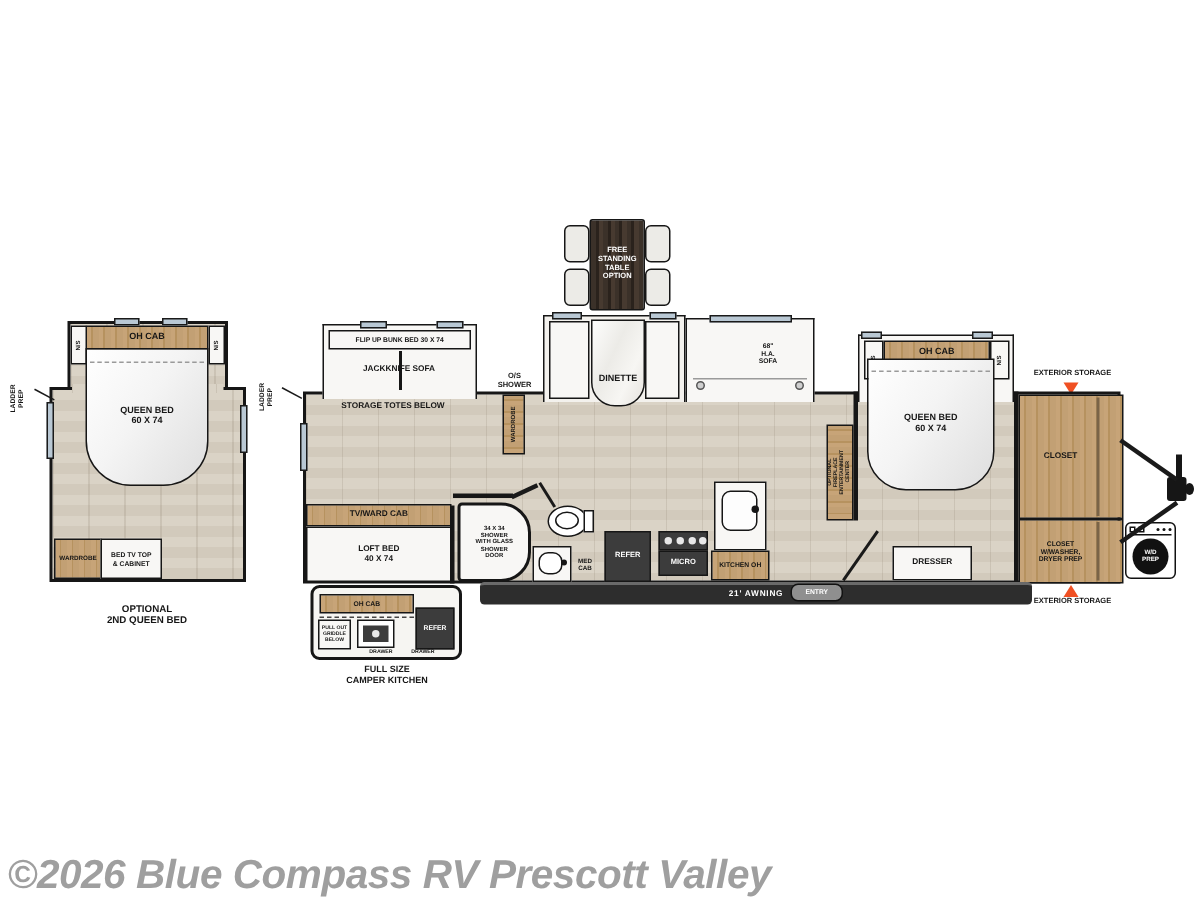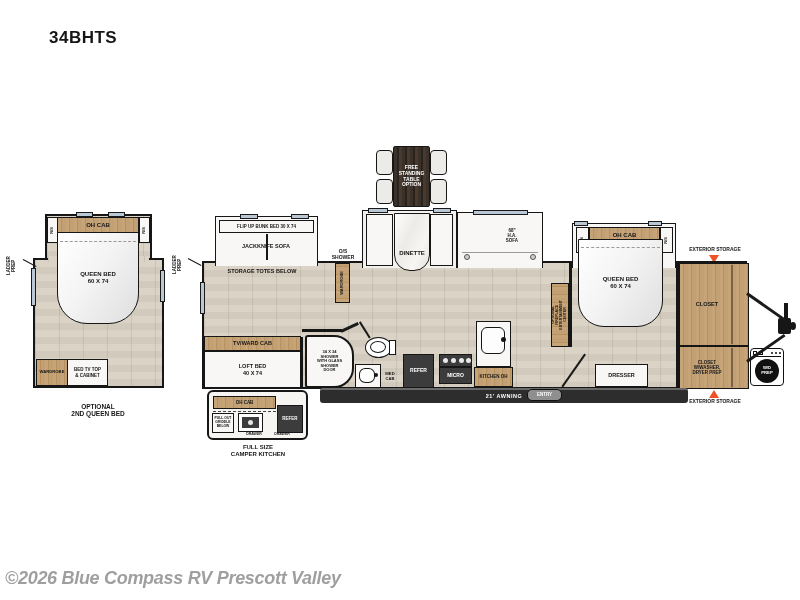--- a/index.html
+++ b/index.html
@@ -30,21 +30,20 @@
   .tri-up{width:0;height:0;border-left:5px solid transparent;border-right:5px solid transparent;
           border-bottom:8px solid #f05023;}
   .burner{position:absolute;width:5px;height:5px;border-radius:50%;background:#e8e8e8;z-index:6;}
   .z2{z-index:2}.z3{z-index:3}.z4{z-index:4}.z5{z-index:5}.z6{z-index:6}.z7{z-index:7}.z8{z-index:8}
 </style>
 </head>
 <body>
 
 <div id="stage">
 
-  <div class="abs lbl" style="left:49px;top:28px;width:140px;text-align:left;font-size:17px;font-weight:600;letter-spacing:.5px;text-transform:none;">34BHTS</div>
 
   <div>
     <div class="box floor" style="left:45px;top:214px;width:107px;height:48px;border-width:2px;"></div>
     <div class="box floor" style="left:33px;top:258px;width:131px;height:130px;border-width:2px;"></div>
     <div class="abs floor" style="left:48px;top:256px;width:101px;height:6px;z-index:2;"></div>
 
     <div class="box wood z3" style="left:57px;top:217px;width:82px;height:16px;">
       <span class="lbl" style="font-size:6px;">OH CAB</span>
     </div>
     <div class="box white z3" style="left:47px;top:217px;width:11px;height:26px;border-width:1px;">
@@ -271,15 +270,15 @@
     <div class="abs z8" style="left:248px;top:420px;width:5px;height:5px;background:#e8e8e8;border-radius:50%;"></div>
     <div class="box dark z7" style="left:277px;top:405px;width:26px;height:28px;">
       <span class="lbl wlbl" style="font-size:4.5px;">REFER</span>
     </div>
     <div class="abs lbl z7" style="left:240px;top:433px;width:28px;font-size:3.5px;">DRAWER</div>
     <div class="abs lbl z7" style="left:268px;top:433px;width:28px;font-size:3.5px;">DRAWER</div>
     <div class="abs lbl" style="left:212px;top:444px;width:92px;font-size:6px;">FULL SIZE
 CAMPER KITCHEN</div>
   </div>
 
-  <div class="abs" style="left:5px;top:568px;width:560px;font-family:'Liberation Sans',sans-serif;font-size:18px;
+  <div class="abs" style="left:5px;top:568px;width:560px;font-family:'Liberation Sans',sans-serif;font-size:27px;
               font-weight:bold;font-style:italic;color:#9f9f9f;letter-spacing:-0.3px;">©2026 Blue Compass RV Prescott Valley</div>
 </div>
 
 </body></html>

